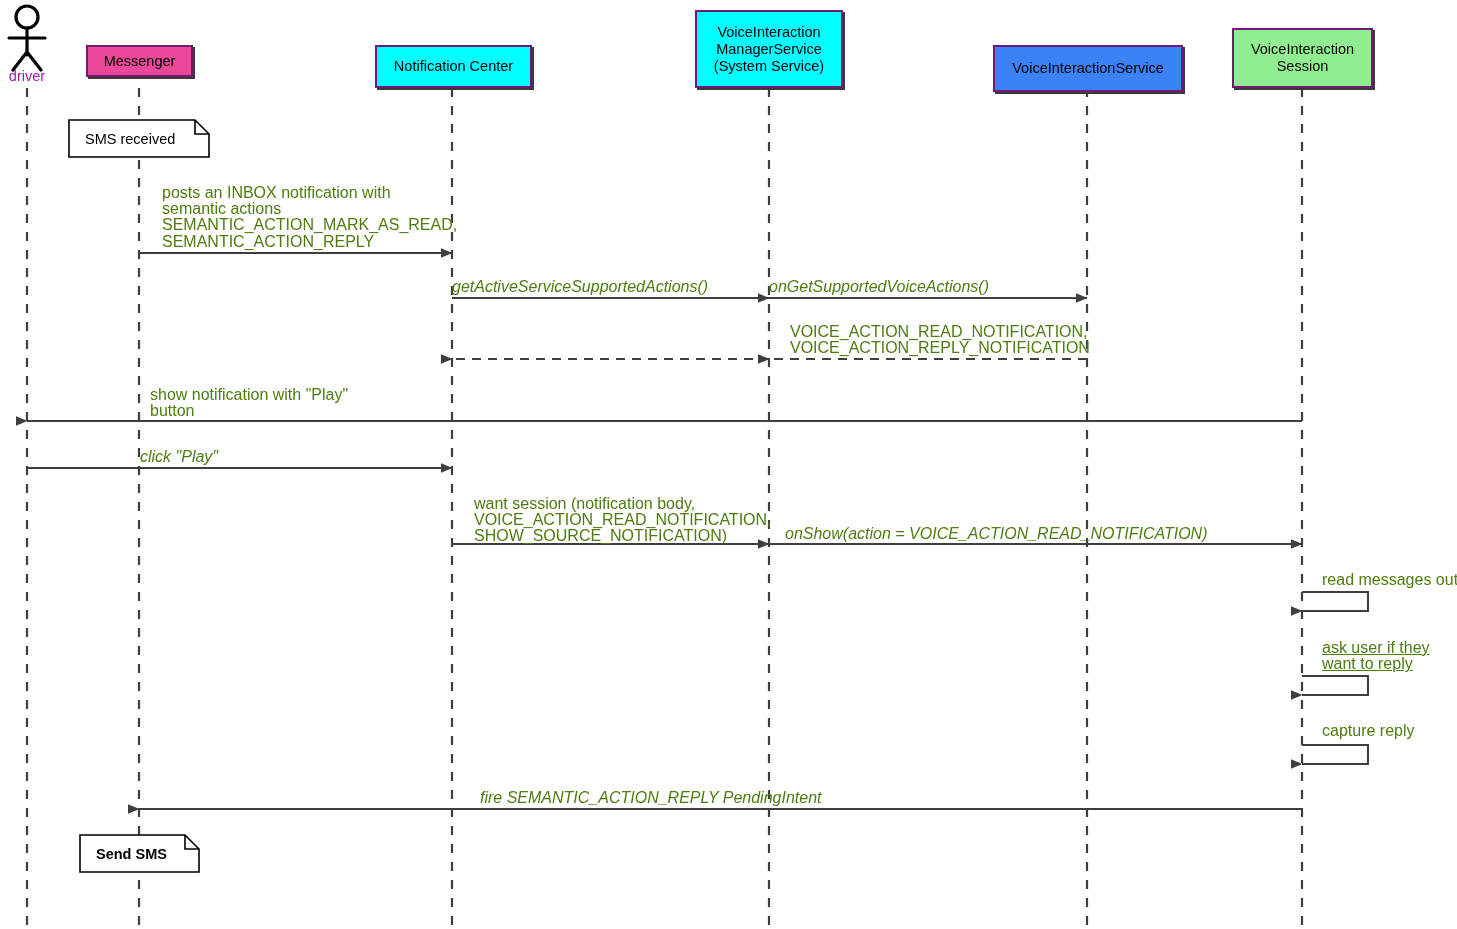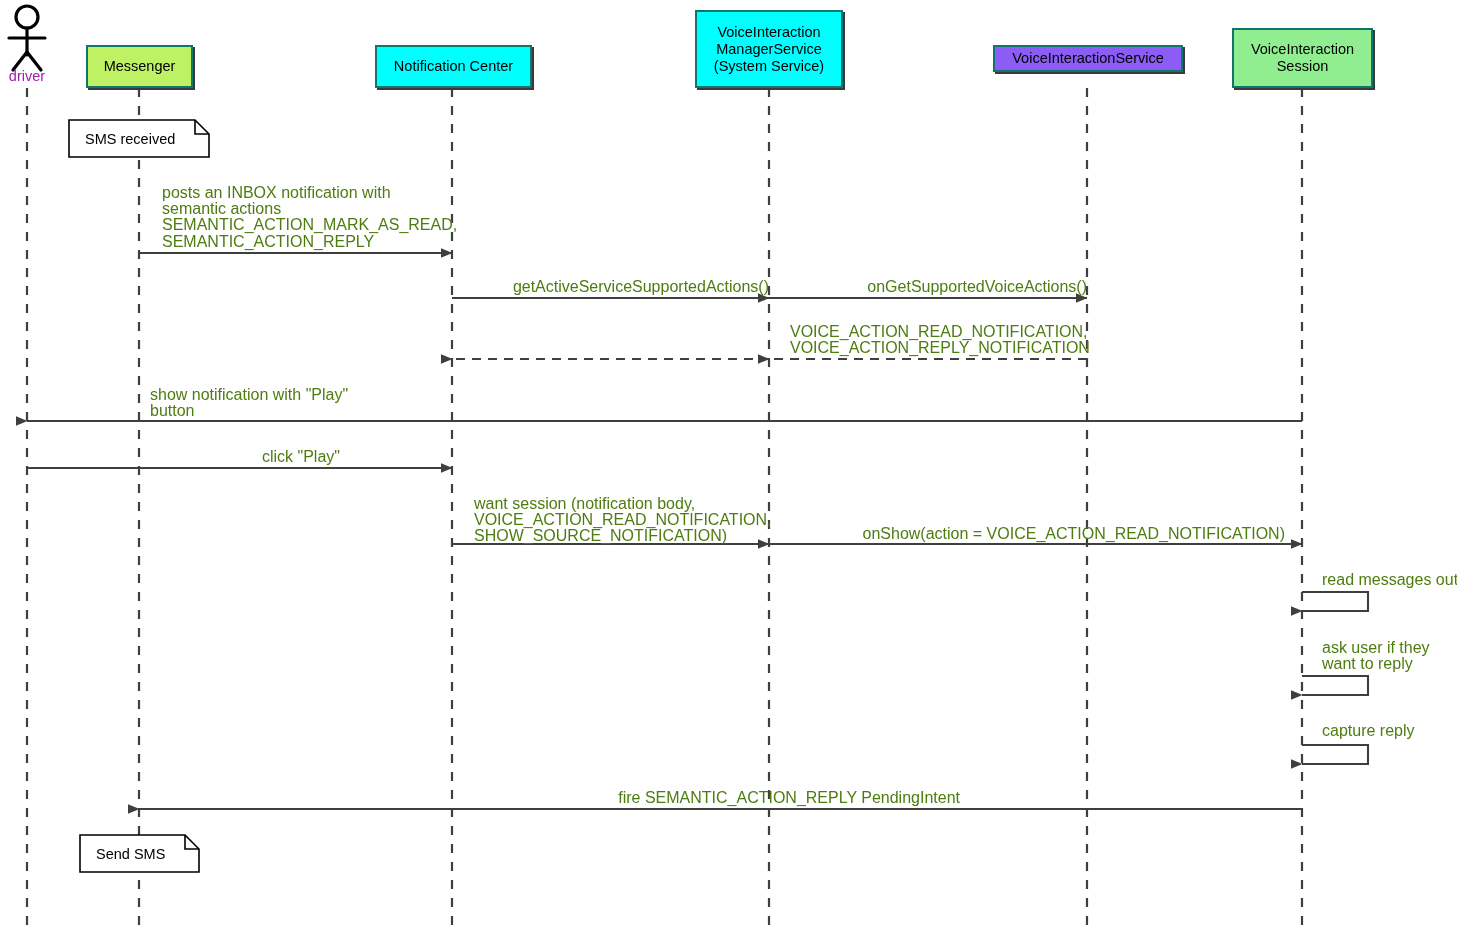--- a/index.html
+++ b/index.html
@@ -23,21 +23,21 @@
   svg.layer {
     position: absolute;
     top: 0;
     left: 0;
     width: 1457px;
     height: 929px;
   }
   .participant-box {
     position: absolute;
     box-sizing: border-box;
-    border: 2px solid #0f766e;
+    border: 2px solid #701a75;
     box-shadow: 2px 2px 0 0 #3a3a3a;
     display: flex;
     align-items: center;
     justify-content: center;
     text-align: center;
     font-size: 14.5px;
     line-height: 17px;
     color: #000000;
     white-space: pre-line;
     padding: 2px 6px;
@@ -54,21 +54,22 @@
   }
   .msg-label {
     position: absolute;
     font-size: 16px;
     line-height: 16.2px;
     color: #4d7c0f;
     white-space: pre-line;
     text-align: left;
   }
   .msg-label.center {
-    text-align: right;
+    text-align: left;
+    font-style: italic;
   }
   .actor-label {
     position: absolute;
     font-size: 14.5px;
     color: #a21caf;
     text-align: center;
   }
 </style>
 </head>
 <body>
@@ -133,36 +134,36 @@
 
     <g stroke="#3f3f3f" stroke-width="2.1" fill="none">
       <path d="M1302,592 L1368,592 L1368,611 L1302,611" marker-end="url(#arrow-left)"></path>
       <path d="M1302,676 L1368,676 L1368,695 L1302,695" marker-end="url(#arrow-left)"></path>
       <path d="M1302,745 L1368,745 L1368,764 L1302,764" marker-end="url(#arrow-left)"></path>
     </g>
   </svg>
 
   <div class="actor-label" style="left:0px; top:68px; width:54px;">driver</div>
 
-  <div class="participant-box" style="left:86px; top:45px; width:107px; height:43px; background:#bef264;">Messenger</div>
+  <div class="participant-box" style="left:86px; top:45px; width:107px; height:32px; background:#ec4899;">Messenger</div>
 
   <div class="participant-box" style="left:375px; top:45px; width:157px; height:43px; background:#00FFFF;">Notification Center</div>
 
   <div class="participant-box" style="left:695px; top:10px; width:148px; height:78px; background:#00FFFF;">VoiceInteraction
 ManagerService
 (System Service)</div>
 
-  <div class="participant-box" style="left:993px; top:45px; width:190px; height:27px; background:#8b5cf6;">VoiceInteractionService</div>
+  <div class="participant-box" style="left:993px; top:45px; width:190px; height:47px; background:#3b82f6;">VoiceInteractionService</div>
 
   <div class="participant-box" style="left:1232px; top:28px; width:141px; height:60px; background:#90EE90;">VoiceInteraction
 Session</div>
 
   <div class="note-box" style="left:69px; top:120px; width:140px; height:37px; background:transparent;">SMS received</div>
 
-  <div class="note-box" style="left:80px; top:835px; width:119px; height:37px; background:transparent;">Send SMS</div>
+  <div class="note-box" style="left:80px; top:835px; width:119px; height:37px; background:transparent;font-weight:bold;">Send SMS</div>
 
   <div class="msg-label" style="left:162px; top:185px; width:320px;">posts an INBOX notification with
 semantic actions
 SEMANTIC_ACTION_MARK_AS_READ,
 SEMANTIC_ACTION_REPLY</div>
 
   <div class="msg-label center" style="left:452px; top:279px; width:317px;">getActiveServiceSupportedActions()</div>
 
   <div class="msg-label center" style="left:769px; top:279px; width:318px;">onGetSupportedVoiceActions()</div>
 
@@ -177,18 +178,18 @@
   <div class="msg-label" style="left:474px; top:496px; width:300px;">want session (notification body,
 VOICE_ACTION_READ_NOTIFICATION,
 SHOW_SOURCE_NOTIFICATION)</div>
 
   <div class="msg-label center" style="left:785px; top:526px; width:500px;">onShow(action = VOICE_ACTION_READ_NOTIFICATION)</div>
 
   <div class="msg-label center" style="left:480px; top:790px; width:480px;">fire SEMANTIC_ACTION_REPLY PendingIntent</div>
 
   <div class="msg-label" style="left:1322px; top:572px; width:140px;">read messages out</div>
 
-  <div class="msg-label" style="left:1322px; top:640px; width:130px;">ask user if they
+  <div class="msg-label" style="left:1322px; top:640px; width:130px;text-decoration:underline;">ask user if they
 want to reply</div>
 
   <div class="msg-label" style="left:1322px; top:723px; width:130px;">capture reply</div>
 
 </div>
 
 </body></html>

